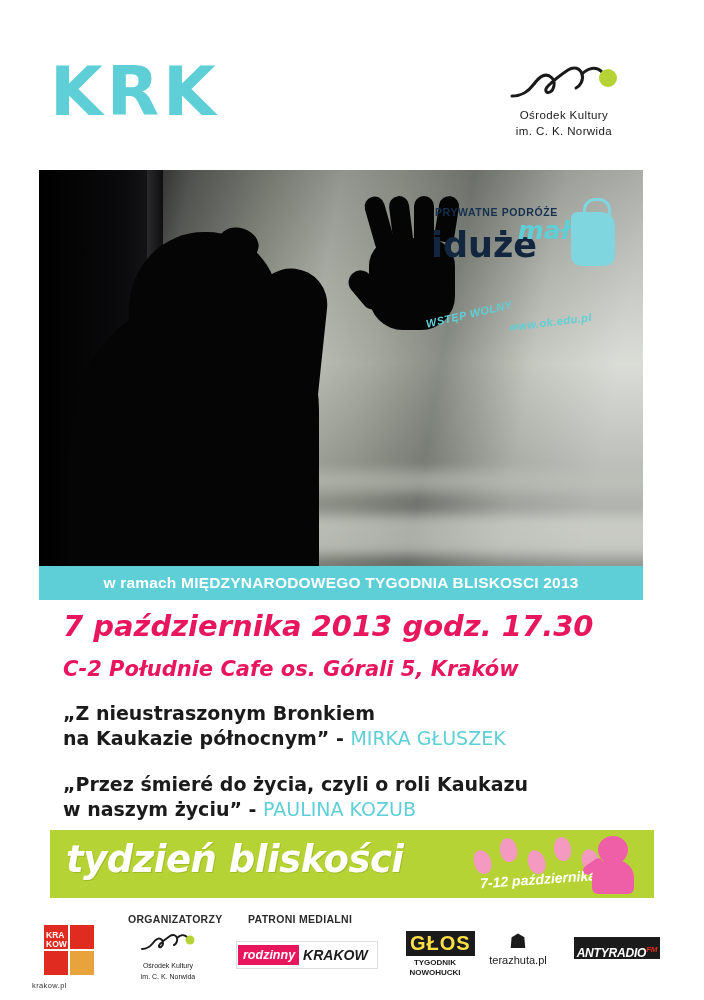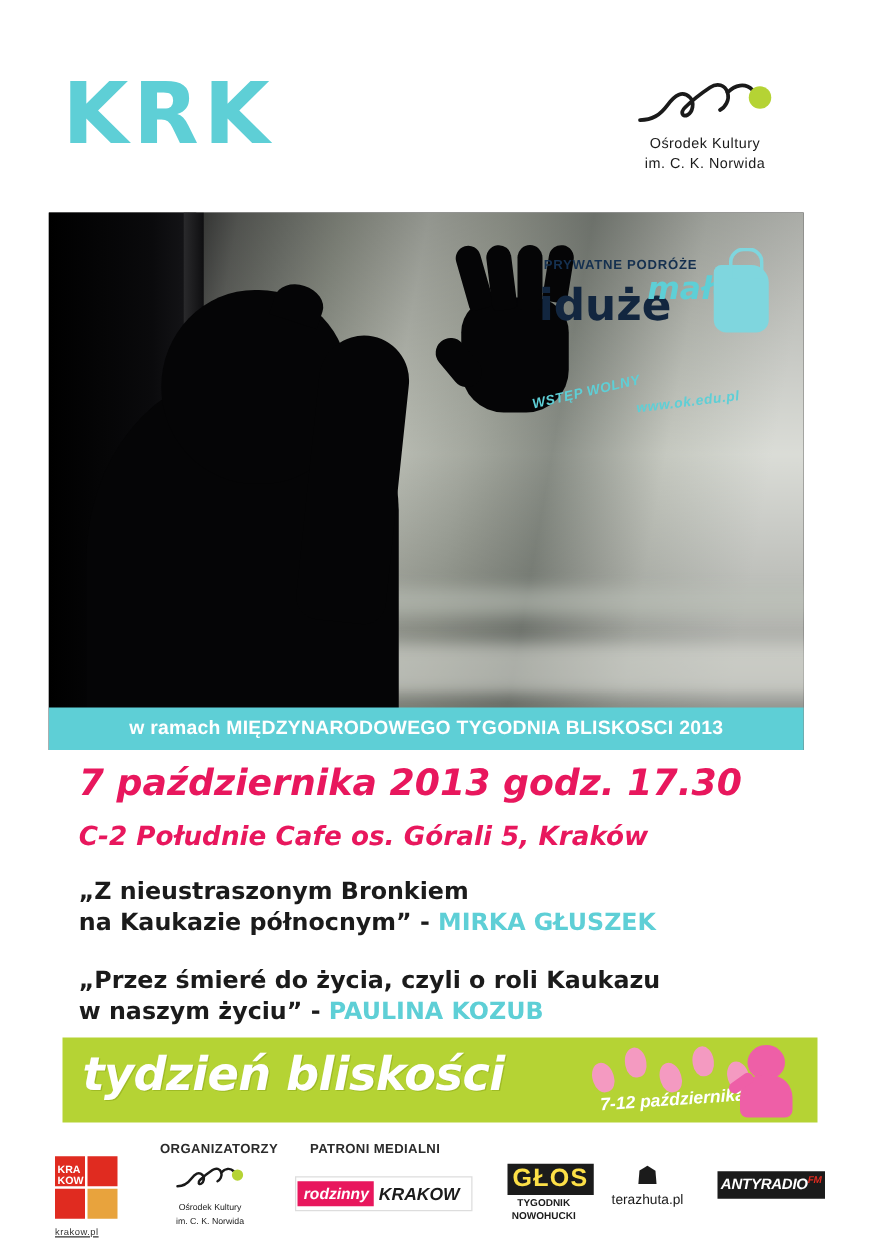--- a/index.html
+++ b/index.html
@@ -289,21 +289,21 @@
   .talk {
     margin-top: 18px;
     color: #1b1b1b;
     font-size: 19px;
     font-weight: bold;
     line-height: 1.35;
     font-family: "DejaVu Sans", sans-serif;
   }
   .talk .author {
     color: #5ecfd6;
-    font-weight: bold;
+    font-weight: normal;
   }
   .talk.second { margin-top: 20px; }
 
   
   .banner {
     position: absolute;
     left: 50px;
     top: 830px;
     width: 604px;
     height: 68px;
@@ -394,22 +394,22 @@
   }
   .krakow-logo .q1 { left: 0;   top: 0;  background: #e02b20; }
   .krakow-logo .q2 { left: 26px;top: 0;  background: #e02b20; }
   .krakow-logo .q3 { left: 0;   top: 26px;background: #e02b20; }
   .krakow-logo .q4 { left: 26px;top: 26px;background: #e8a33d; }
   .krakow-logo .word {
     position: absolute; left: 2px; top: 6px;
     font-size: 8.5px; font-weight: bold; color: #ffffff; line-height: 1.05;
   }
   .krakow-url {
-    position: absolute; left: 44px; top: 76px;
-    font-size: 7.5px; color: #333; letter-spacing: 0.4px; text-decoration: underline;
+    position: absolute; left: 32px; top: 76px;
+    font-size: 7.5px; color: #333; letter-spacing: 0.4px;
   }
 
   .ok-footer {
     position: absolute;
     left: 120px; top: 26px;
     width: 96px; text-align: center;
   }
   .ok-footer .okf-text {
     font-size: 7px; color: #222; line-height: 1.3; margin-top: 2px;
   }
@@ -456,21 +456,21 @@
 
   .antyradio {
     position: absolute;
     left: 574px; top: 32px;
     width: 86px; height: 22px;
     background: #1b1b1b;
     color: #ffffff;
     font-size: 12px;
     font-weight: bold;
     font-style: italic;
-    line-height: 14px;
+    line-height: 26px;
     text-align: center;
     letter-spacing: -0.2px;
   }
   .antyradio .fm {
     color: #e02b20; font-size: 8px; vertical-align: super;
   }
 </style>
 </head>
 <body>
 

